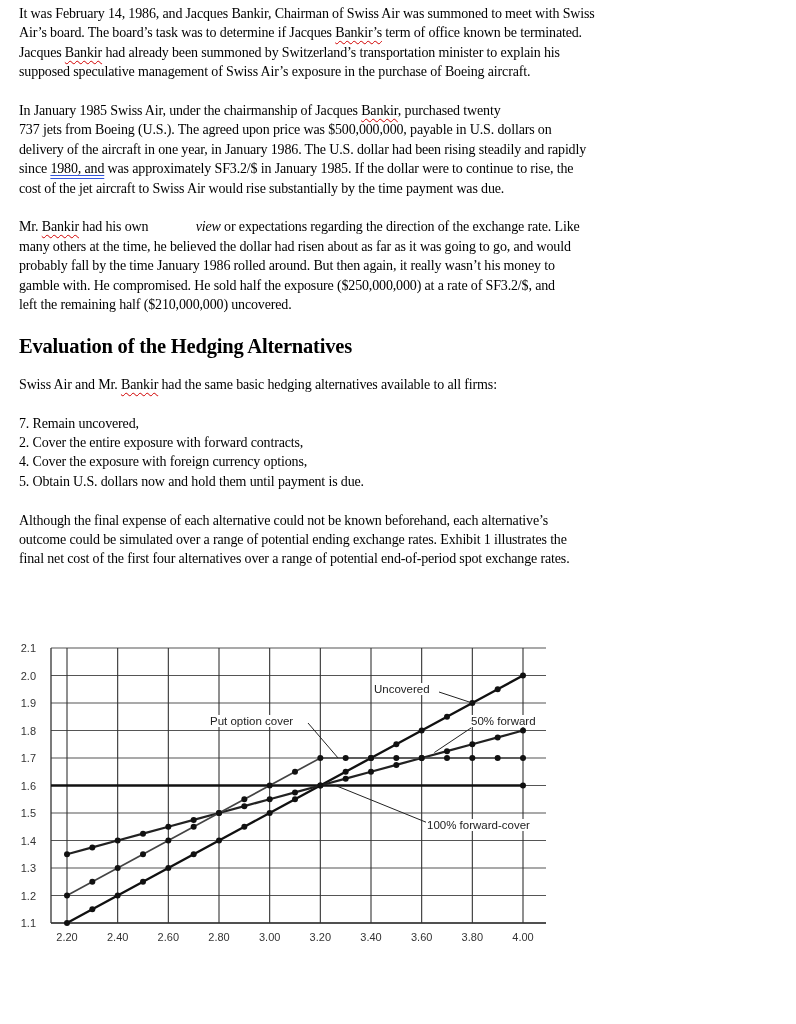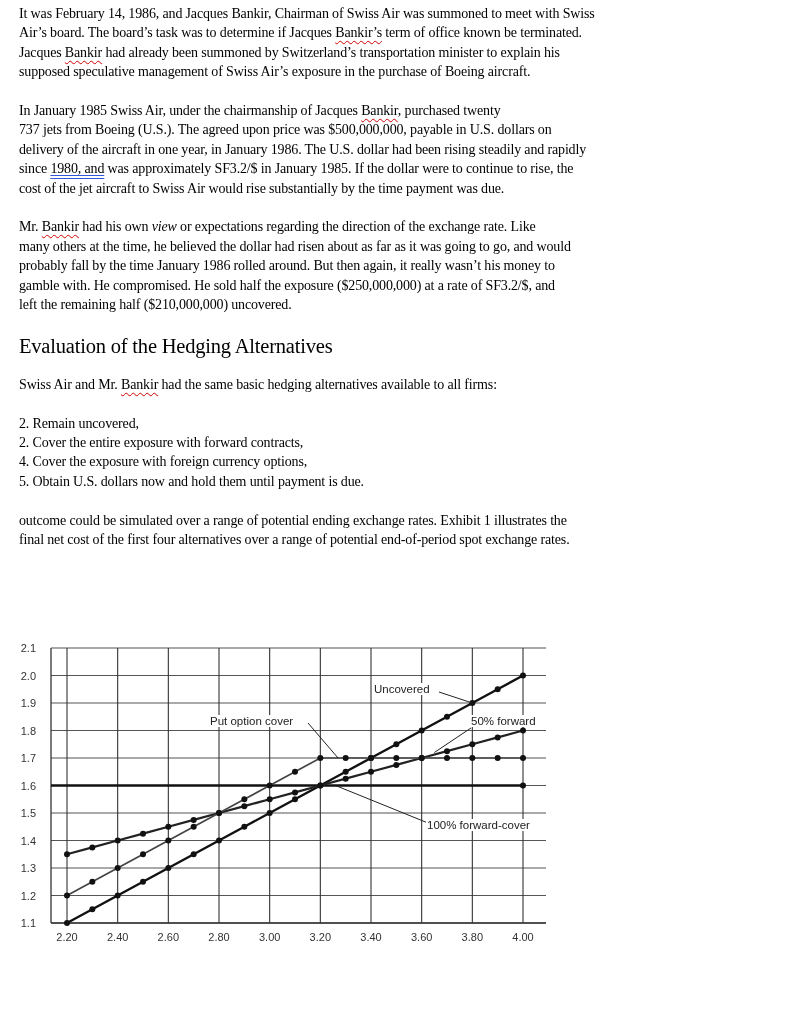--- a/index.html
+++ b/index.html
@@ -6,21 +6,21 @@
   body {
     width: 796px; height: 1024px; overflow: hidden; position: relative;
     font-family: "Liberation Serif", serif; color: #000;
   }
   .doc { position: absolute; left: 19px; top: 4px; width: 770px; }
   p, .lst {
     margin: 0; font-size: 14px; line-height: 19.4px; letter-spacing: -0.15px;
   }
   .gap { height: 19.4px; }
   h2 {
-    margin: 0; font-size: 20.5px; font-weight: normal; line-height: 24px; letter-spacing: -0.2px;
+    margin: 0; font-size: 20.5px; font-weight: bold; line-height: 24px; letter-spacing: -0.2px;
   }
   .spell { text-decoration: underline wavy #d00000; text-decoration-thickness: 1px; text-underline-offset: 3px; }
   .grammar { text-decoration: underline double #3355dd; text-underline-offset: 2px; }
   .chart-wrap { position: absolute; left: 0; top: 640px; width: 560px; height: 320px; }
   svg text { font-family: "Liberation Sans", sans-serif; }
 </style>
 </head>
 <body>
 
 <div class="doc">
@@ -34,40 +34,41 @@
       <div class="gap"></div>
       <div>
         <p><span>In January 1985 Swiss Air, under the chairmanship of Jacques </span><span class="spell">Bankir</span><span>, purchased twenty</span></p>
         <p><span>737 jets from Boeing (U.S.). The agreed upon price was $500,000,000, payable in U.S. dollars on</span></p>
         <p><span>delivery of the aircraft in one year, in January 1986. The U.S. dollar had been rising steadily and rapidly</span></p>
         <p><span>since </span><span class="grammar">1980, and</span><span> was approximately SF3.2/$ in January 1985. If the dollar were to continue to rise, the</span></p>
         <p><span>cost of the jet aircraft to Swiss Air would rise substantially by the time payment was due.</span></p>
       </div>
       <div class="gap"></div>
       <div>
-        <p><span>Mr. </span><span class="spell">Bankir</span><span> had his own </span><span style="font-style: italic;">view</span><span> or expectations regarding the direction of the exchange rate. Like</span></p>
+        <p><span>Mr. </span><span class="spell">Bankir</span><span> had his own </span><span style="font-style: italic; margin-left: 44px;">view</span><span> or expectations regarding the direction of the exchange rate. Like</span></p>
         <p><span>many others at the time, he believed the dollar had risen about as far as it was going to go, and would</span></p>
         <p><span>probably fall by the time January 1986 rolled around. But then again, it really wasn’t his money to</span></p>
         <p><span>gamble with. He compromised. He sold half the exposure ($250,000,000) at a rate of SF3.2/$, and</span></p>
         <p><span>left the remaining half ($210,000,000) uncovered.</span></p>
       </div>
     </div>
   <div class="gap"></div>
   <h2>Evaluation of the Hedging Alternatives</h2>
   <div class="gap" style="height:17px"></div>
   <p id="intro"><span>Swiss Air and Mr. </span><span class="spell">Bankir</span><span> had the same basic hedging alternatives available to all firms:</span></p>
   <div class="gap"></div>
   <div id="alts">
-      <p><span>2. Remain uncovered,</span></p>
+      <p><span>7. Remain uncovered,</span></p>
       <p><span>2. Cover the entire exposure with forward contracts,</span></p>
       <p><span>4. Cover the exposure with foreign currency options,</span></p>
       <p><span>5. Obtain U.S. dollars now and hold them until payment is due.</span></p>
     </div>
   <div class="gap"></div>
   <div id="closing">
+      <p><span>Although the final expense of each alternative could not be known beforehand, each alternative’s</span></p>
       <p><span>outcome could be simulated over a range of potential ending exchange rates. Exhibit 1 illustrates the</span></p>
       <p><span>final net cost of the first four alternatives over a range of potential end-of-period spot exchange rates.</span></p>
     </div>
 </div>
 
 <div class="chart-wrap">
   <svg id="chart" width="560" height="320">
       <line x1="51" x2="546" y1="283" y2="283" stroke="#555" stroke-width="1.1"></line>
       <text x="36" y="287" text-anchor="end" font-size="11" fill="#333">1.1</text>
       <line x1="51" x2="546" y1="255.50000000000003" y2="255.50000000000003" stroke="#555" stroke-width="1.1"></line>

